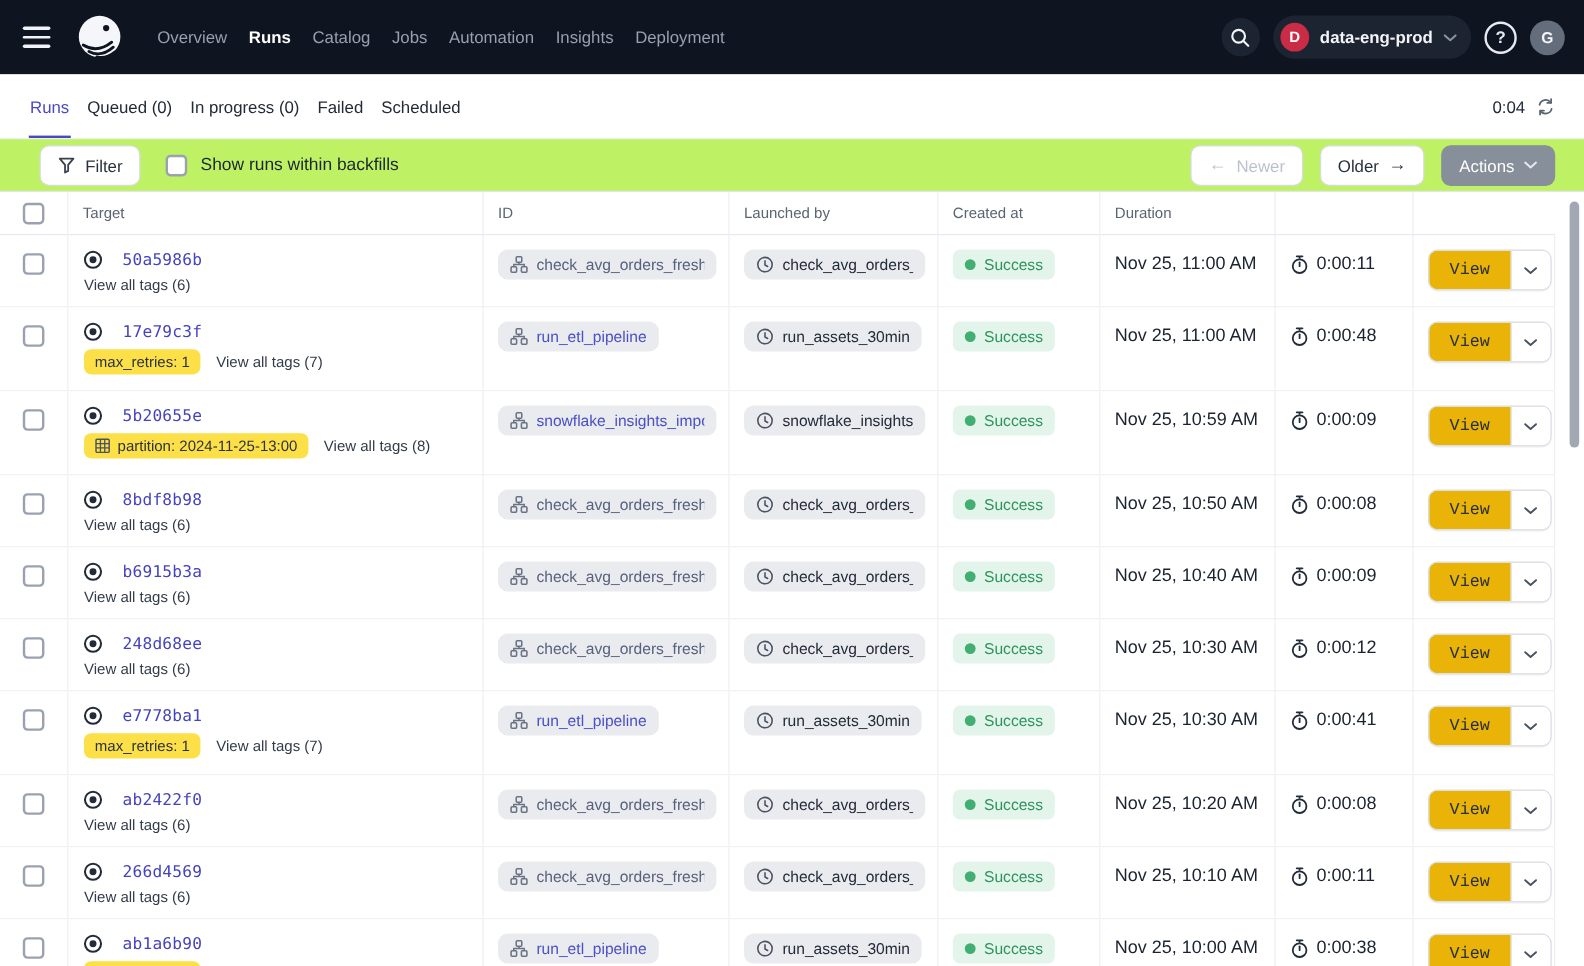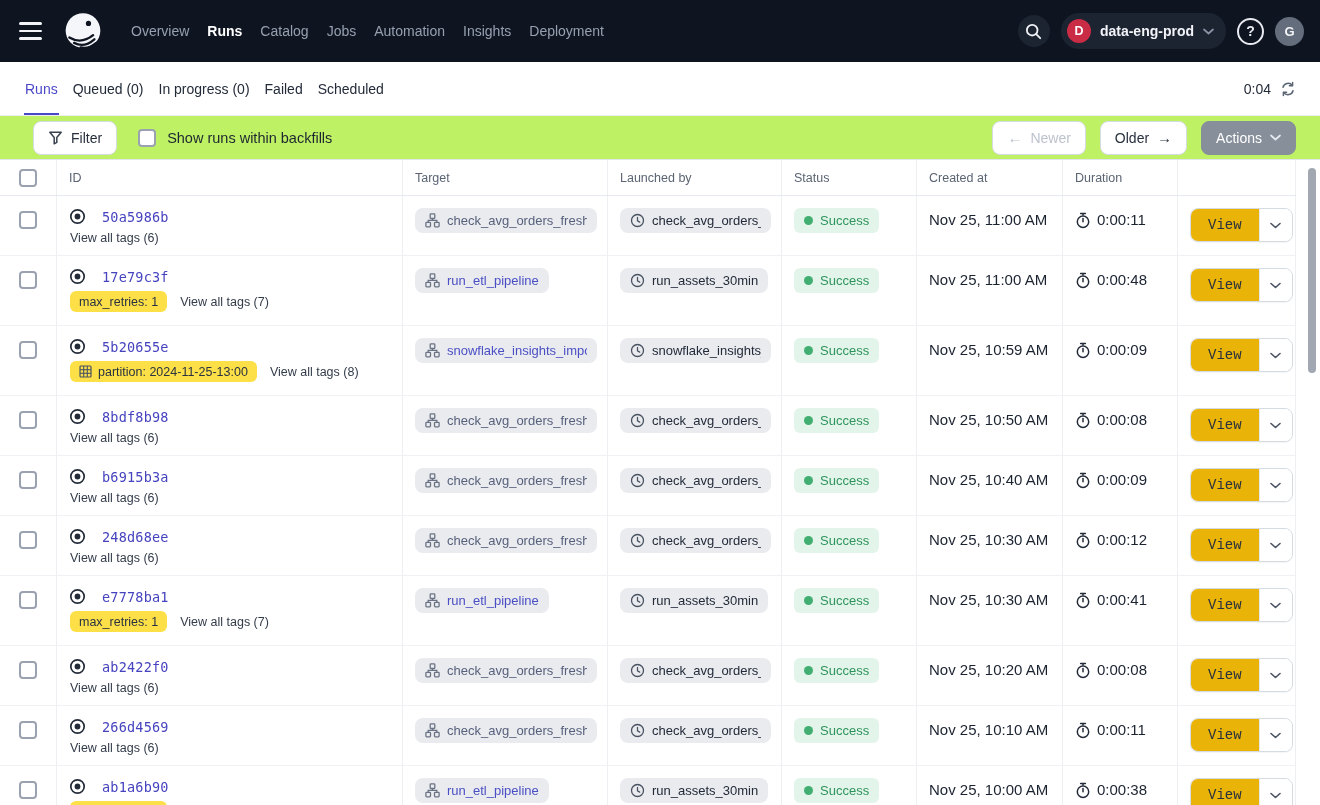--- a/index.html
+++ b/index.html
@@ -168,24 +168,23 @@
         </svg>
     </button>
   </div>
 </div>
 
 <div class="runs-table">
   <div class="tgrid thead">
     <div class="cb-cell">
         <span class="checkbox"></span>
       </div>
+    <div class="th">Target</div>
     <div class="th">ID</div>
-    <div class="th">Target</div>
     <div class="th">Launched by</div>
-    <div class="th">Status</div>
     <div class="th">Created at</div>
     <div class="th">Duration</div>
     <div class="th"></div>
   </div>
   <div>
       <div class="tgrid trow">
     <div class="cb-cell">
           <span class="checkbox"></span>
         </div>
     <div class="cell">

